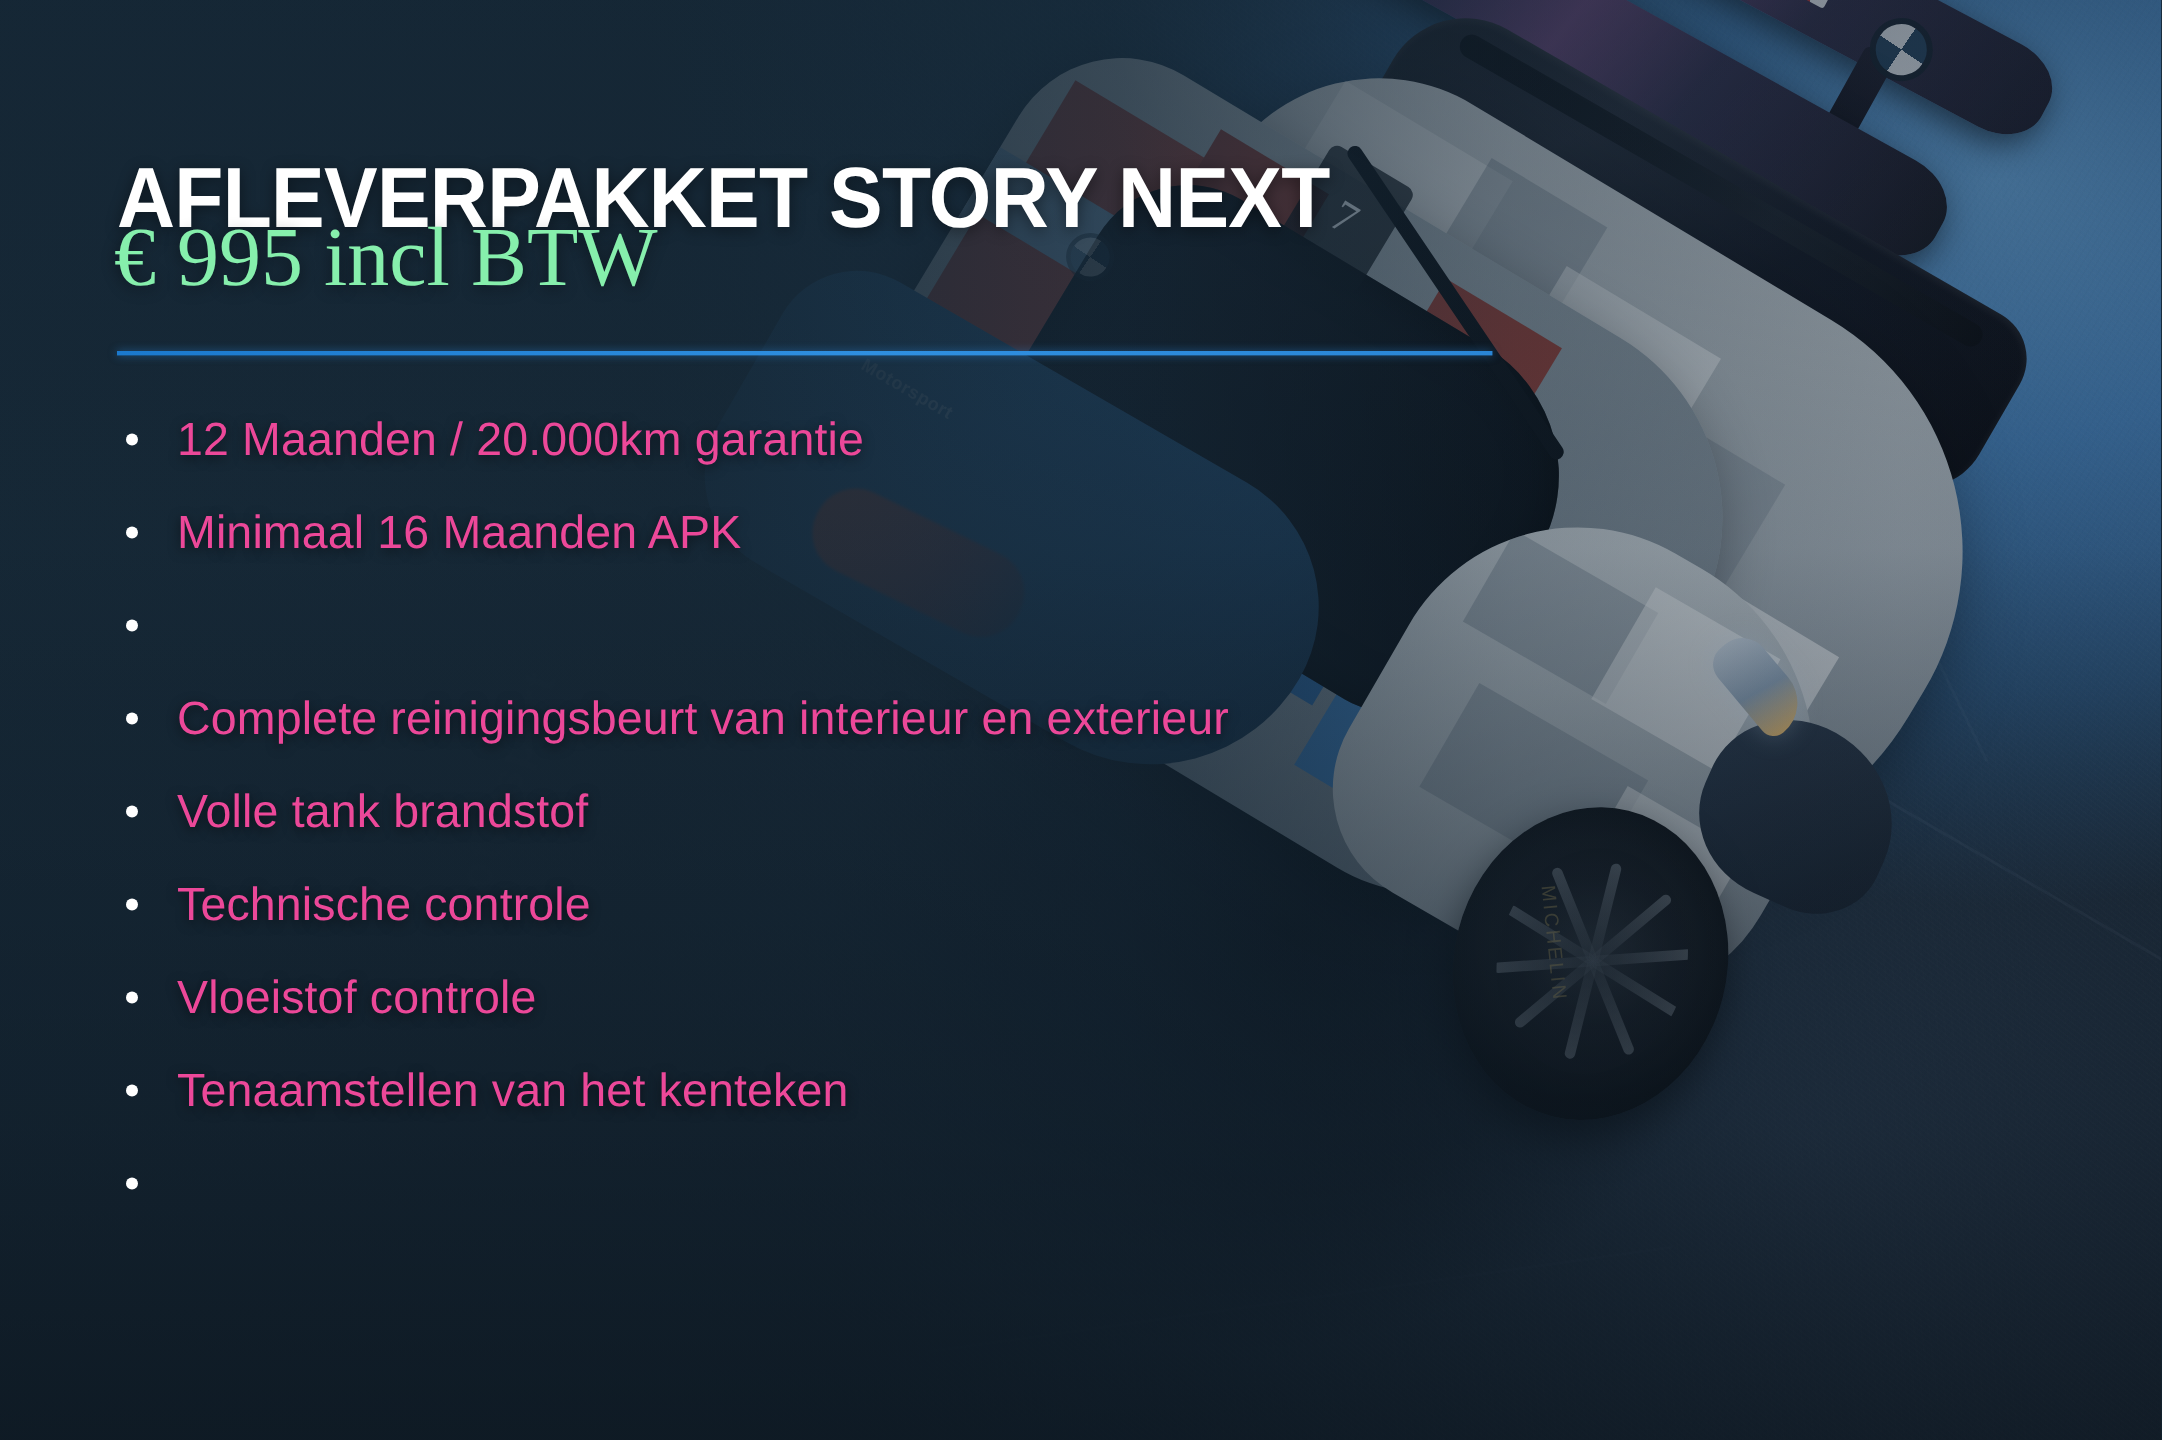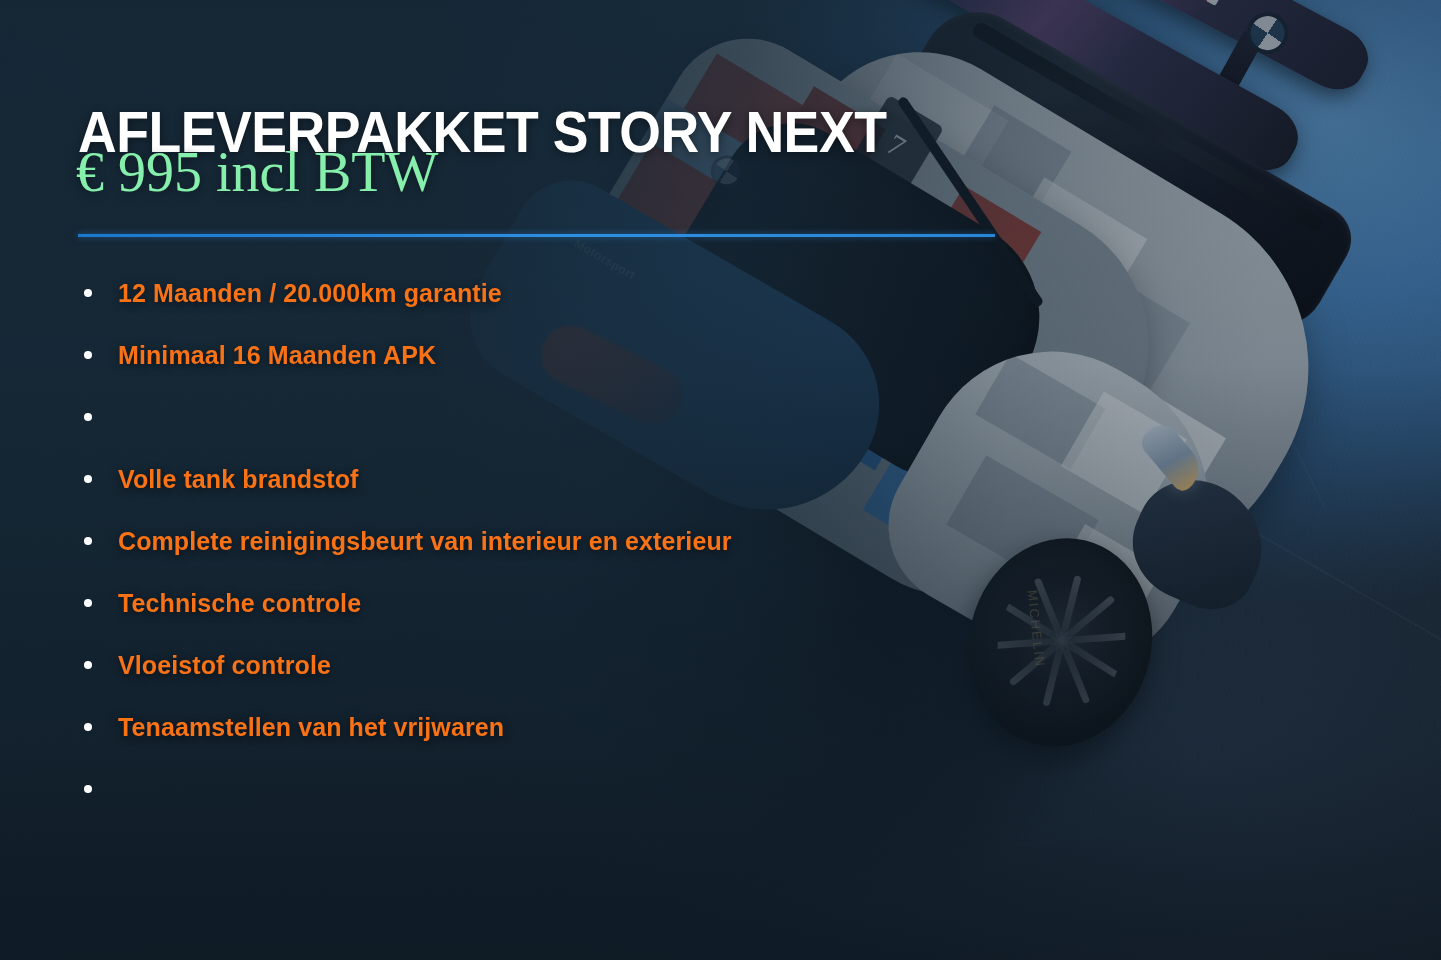--- a/index.html
+++ b/index.html
@@ -309,23 +309,23 @@
     left: 78px; top: 262px;
     width: 1050px;
     list-style: none;
     margin: 0; padding: 0;
   }
   .list li {
     position: relative;
     height: 62px;
     line-height: 62px;
     padding-left: 40px;
-    color: #f97316;
-    font-size: 25px;
-    font-weight: 700;
+    color: #ec4899;
+    font-size: 31px;
+    font-weight: 400;
     letter-spacing: .1px;
     white-space: nowrap;
     text-shadow: 0 2px 8px rgba(0,0,0,.55);
   }
   .list li .dot {
     position: absolute;
     left: 6px; top: 50%;
     margin-top: -4px;
     width: 8px; height: 8px;
     border-radius: 50%;
@@ -444,22 +444,22 @@
     <h1 class="headline">AFLEVERPAKKET STORY NEXT</h1>
 
     <div class="price">€ 995 incl BTW</div>
 
     <div class="divider"></div>
 
     <ul class="list">
       <li><span class="dot"></span><span>12 Maanden / 20.000km garantie</span></li>
       <li><span class="dot"></span><span>Minimaal 16 Maanden APK</span></li>
       <li><span class="dot"></span></li>
+      <li><span class="dot"></span><span>Complete reinigingsbeurt van interieur en exterieur</span></li>
       <li><span class="dot"></span><span>Volle tank brandstof</span></li>
-      <li><span class="dot"></span><span>Complete reinigingsbeurt van interieur en exterieur</span></li>
       <li><span class="dot"></span><span>Technische controle</span></li>
       <li><span class="dot"></span><span>Vloeistof controle</span></li>
-      <li><span class="dot"></span><span>Tenaamstellen van het vrijwaren</span></li>
+      <li><span class="dot"></span><span>Tenaamstellen van het kenteken</span></li>
       <li><span class="dot"></span></li>
     </ul>
 
   </div>
 </div>
 
 </body></html>

